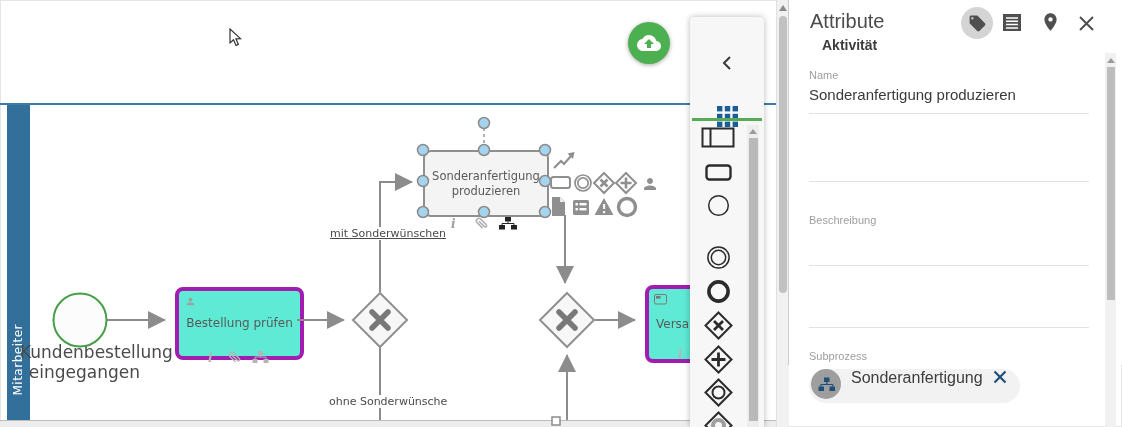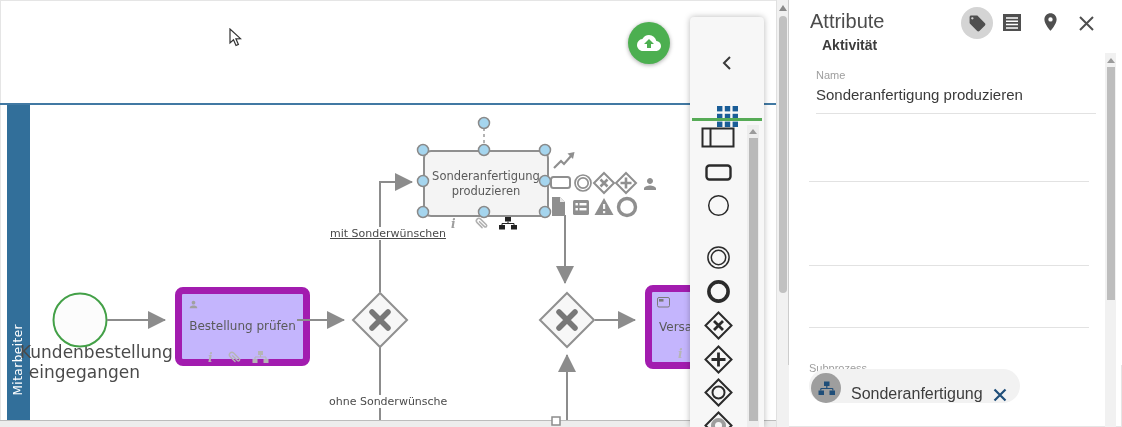--- a/index.html
+++ b/index.html
@@ -5,21 +5,21 @@
   html,body{margin:0;padding:0;background:#fff;}
   .screen{position:relative;width:1122px;height:427px;background:#fff;overflow:hidden;
           font-family:"Liberation Sans",sans-serif;box-shadow:inset 0 0 0 1px rgba(0,0,0,.10);}
   .abs{position:absolute;}
 
   
   .topline{left:0;top:103px;width:776px;height:2px;background:#4179a3;}
   .lane{left:7px;top:105px;width:23px;height:315px;background:#326f9a;}
   .lane span{position:absolute;top:219px;left:4px;writing-mode:vertical-rl;transform:rotate(180deg);
              color:#fff;font-size:12px;letter-spacing:.5px;font-family:"DejaVu Sans",sans-serif;}
-  .task{position:absolute;background:#c4b5fd;border:7px solid #a21caf;border-radius:8px;
+  .task{position:absolute;background:#5eead4;border:4px solid #a21caf;border-radius:8px;
         display:flex;align-items:center;justify-content:center;text-align:center;
         font-family:"DejaVu Sans",sans-serif;color:#5a5a5a;font-size:12px;line-height:1.25;z-index:2;}
   .task.sel{background:#f4f4f4;border:2px solid #8f8f8f;font-size:11.5px;}
   .flabel{position:absolute;font-family:"DejaVu Sans",sans-serif;font-size:11px;color:#4a4a4a;
           background:#fff;padding:0 3px;z-index:4;}
   .elabel{position:absolute;font-family:"DejaVu Sans",sans-serif;font-size:17px;color:#4a4a4a;
           text-align:right;z-index:2;}
   .flows{left:0;top:0;width:776px;height:427px;z-index:3;}
   .ctxpad{left:546px;top:143px;width:120px;height:82px;z-index:4;}
   .markers{z-index:4;}
@@ -48,23 +48,23 @@
   
   .panel{left:788px;top:0;width:334px;height:365px;background:#fff;border-left:1px solid #ccc;z-index:7;}
   .p-title{position:absolute;left:21px;top:10px;font-size:20px;color:#4c4c4c;}
   .p-sub{position:absolute;left:33px;top:37px;font-size:14px;font-weight:bold;color:#3c3c3c;}
   .hbtn{position:absolute;display:flex;align-items:center;justify-content:center;}
   .hbtn.tag{left:172px;top:7px;width:32px;height:32px;border-radius:50%;background:#d4d4d4;}
   .fld{position:absolute;left:20px;width:280px;border-bottom:1px solid #e2e2e2;}
   .fld .lab{display:block;font-size:11px;color:#9e9e9e;padding-top:7px;}
   .fld input{display:block;border:none;outline:none;background:transparent;width:100%;
              font-size:15px;color:#3a3a3a;padding:5px 0 0;font-family:"Liberation Sans",sans-serif;}
-  .sublab{position:absolute;left:20px;top:362px;font-size:11px;color:#9e9e9e;}
+  .sublab{position:absolute;left:20px;top:350px;font-size:11px;color:#9e9e9e;}
   .chip{position:absolute;left:20px;top:369px;height:34px;border-radius:17px;background:#f2f2f2;
-        display:flex;align-items:flex-end;padding:0 12px 0 2px;}
+        display:flex;align-items:flex-start;padding:0 12px 0 2px;}
   .chip-av{width:30px;height:30px;border-radius:50%;background:#9e9e9e;display:flex;
            align-items:center;justify-content:center;margin-right:10px;}
   .chip-txt{font-size:16px;color:#3d3d3d;}
   .chip-x{margin-left:9px;cursor:pointer;}
   .p-scroll{position:absolute;left:316px;top:53px;width:11px;height:374px;background:#f1f1f1;}
   .p-up{position:absolute;left:1.5px;top:5px;width:0;height:0;border-left:4px solid transparent;
         border-right:4px solid transparent;border-bottom:5px solid #9b9b9b;}
   .p-thumb{position:absolute;left:1.5px;top:14px;width:8px;height:233px;background:#bdbdbd;}
 </style>
 </head>
@@ -332,28 +332,29 @@
       <svg width="21" height="22" viewBox="0 0 24 24">
         <path fill="#4f4f4f" d="M12 2C8.13 2 5 5.13 5 9c0 5.25 7 13 7 13s7-7.75 7-13c0-3.87-3.13-7-7-7zm0 9.5a2.5 2.5 0 1 1 0-5 2.5 2.5 0 0 1 0 5z"></path>
       </svg>
     </div>
     <div class="hbtn" style="left:288px;top:14px;">
       <svg width="19" height="19" viewBox="0 0 19 19">
         <path d="M3,3 L16,16 M16,3 L3,16" stroke="#4f4f4f" stroke-width="2"></path>
       </svg>
     </div>
 
-    <div class="fld" style="top:62px;height:51px;margin-left:7px;">
+    <div class="fld" style="top:62px;height:51px;">
       <span class="lab">Name</span>
       <input value="Sonderanfertigung produzieren" style="">
     </div>
     <div class="fld" style="top:130px;height:51px;">
       <input style="">
     </div>
     <div class="fld" style="top:207px;height:58px;">
+      <span class="lab">Beschreibung</span>
       <input style="">
     </div>
     <div class="fld" style="top:276px;height:51px;">
       <input style="">
     </div>
 
     <div class="sublab">Subprozess</div>
     <div class="chip">
       <span class="chip-av">
         <svg width="17" height="15" viewBox="0 0 17 15" fill="#1f4e79">

